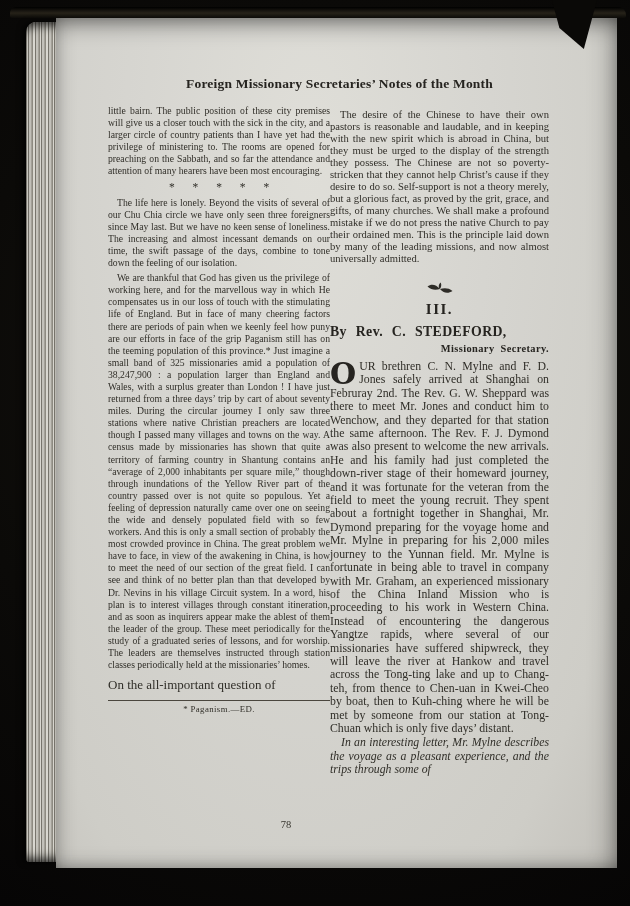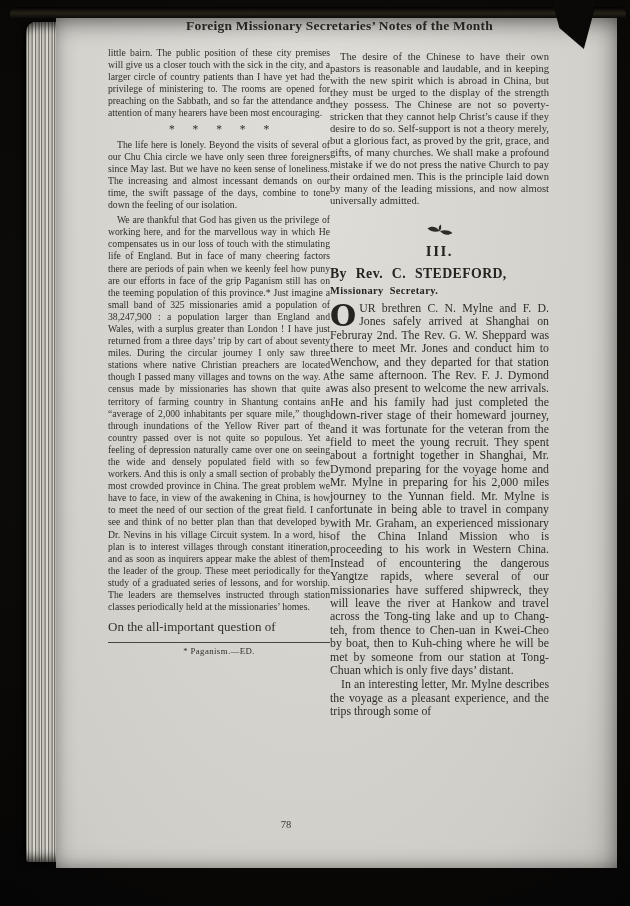--- a/index.html
+++ b/index.html
@@ -28,42 +28,42 @@
     position:absolute;left:56px;top:18px;width:561px;height:850px;overflow:hidden;
     background:radial-gradient(ellipse at 45% 16%, #dfded8 0%, #d6d5d0 42%, #cecdc7 82%, #c3c1bb 100%);
     box-shadow:
       inset 0 18px 24px -15px rgba(0,0,0,.55),
       inset -18px 0 28px -18px rgba(0,0,0,.45),
       inset 14px 0 22px -16px rgba(0,0,0,.30),
       inset 0 -14px 20px -14px rgba(0,0,0,.35);
     color:#302e28;
   }
   .header{
-    margin:0 52px 0 58px;text-align:center;
+    padding-top:58px;margin:0 52px 0 58px;text-align:center;
     font-weight:bold;font-size:13.5px;letter-spacing:.2px;color:#262420;
   }
   .columns{display:flex;margin:13px 56px 0 52px;}
   .col-left{width:222px;}
   .col-right{width:219px;}
 
   .col-left p{font-size:9.7px;line-height:12.1px;text-align:justify;margin:0 0 3px 0;}
   .indent{text-indent:9px;}
   .stars{text-align:center;word-spacing:15px;font-size:11.5px;margin:3px 0 4px;color:#302e28;}
   .lead{font-size:13px !important;line-height:16px !important;margin-top:6px !important;}
   .rule{border-top:1px solid #4a463e;margin-top:7px;width:100%;height:0;}
   .footnote{text-align:center;font-size:8.8px;margin-top:3px;letter-spacing:.4px;}
 
   .intro{font-size:13px;line-height:16.5px;text-align:justify;margin:0;}
   .rc-para1{font-size:10.6px;line-height:12px;text-align:justify;text-indent:10px;margin:4px 0 16px;}
   .ornament{text-align:center;margin:9px 0 0;height:15px;}
   .sec-num{text-align:center;font-weight:bold;font-size:15px;letter-spacing:1.5px;margin-top:5px;color:#262420;}
   .byline{font-weight:bold;font-size:13.8px;word-spacing:5px;letter-spacing:.4px;margin-top:6px;color:#262420;}
-  .byline-sub{text-align:left;font-weight:bold;font-size:10.4px;word-spacing:3px;letter-spacing:.4px;margin-top:3px;color:#262420;}
+  .byline-sub{text-align:right;font-weight:bold;font-size:10.4px;word-spacing:3px;letter-spacing:.4px;margin-top:3px;color:#262420;}
   .rc-body{font-size:11.8px;line-height:13.4px;text-align:justify;margin:6px 0 0;}
-  .rc-last{text-indent:11px;margin-top:1px;}
+  .rc-last{text-indent:11px;margin-top:1px;font-style:italic;}
   .dropcap{
     float:left;font-weight:bold;font-size:30px;line-height:25px;
     padding:1px 3px 0 0;color:#262420;font-family:"DejaVu Serif", serif;
   }
   .pageno{position:absolute;left:200px;top:801px;width:60px;text-align:center;font-size:10.5px;color:#35332c;}
 </style>
 </head>
 <body>
 
 <div class="photo">

